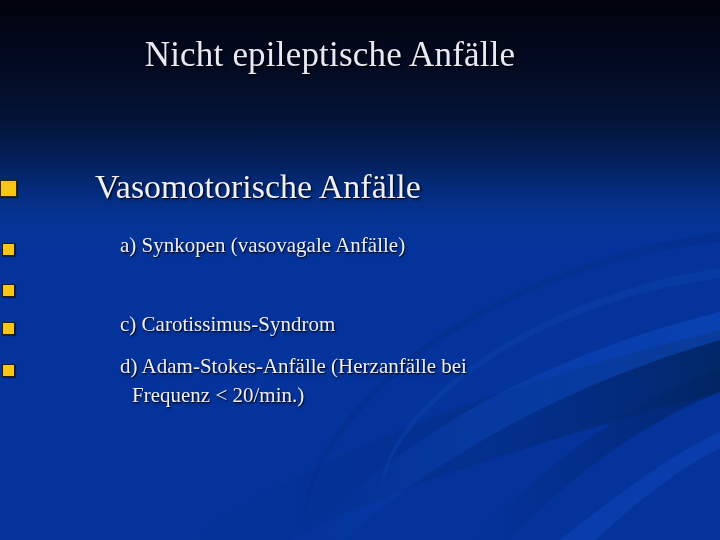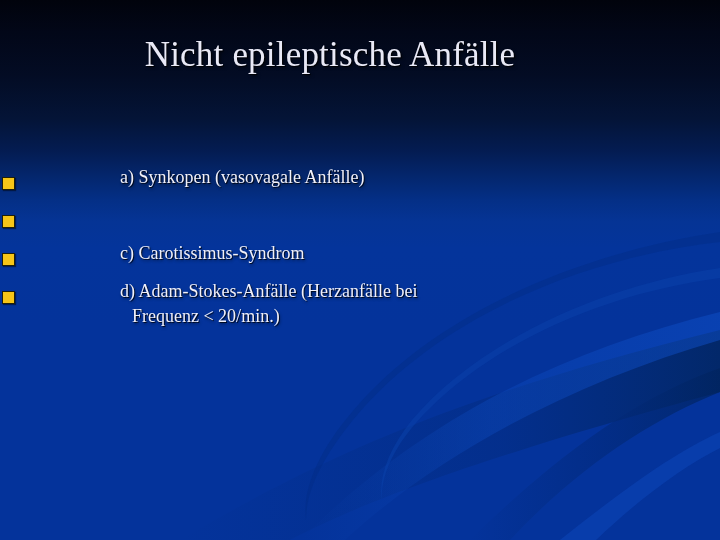--- a/index.html
+++ b/index.html
@@ -105,21 +105,21 @@
     display: block;
     width: 11px;
     height: 11px;
     margin-left: 2px;
     margin-top: 12px;
     background: #f6c518;
     border: 1px solid #202008;
     box-shadow: 1px 1px 1px rgba(0,0,0,0.45);
   }
   .level2 .text {
-    font-size: 18px;
+    font-size: 21px;
     line-height: 1.38;
     color: #f0f0fa;
     text-shadow: 1px 1px 0 rgba(0,0,0,0.7), 1px 2px 3px rgba(0,0,0,0.45);
     padding-left: 70px;
     text-indent: 0;
     max-width: 560px;
   }
   .level2 .text .wrap2 { display: block; padding-left: 12px; }
 </style>
 </head>
@@ -166,20 +166,26 @@
 
         <path d="M 560,540 C 628,486 676,452 720,432 L 720,448 C 684,466 640,498 596,540 Z" fill="#1050c8" opacity="0.35"></path>
       </g>
     </svg>
   </div>
 
   <div class="title">Nicht epileptische Anfälle</div>
 
   <div class="body-block">
 
+    <div class="bullet-row level1">
+      <div class="marker-cell">
+        <span class="sq"></span>
+      </div>
+      <div class="text">Vasomotorische Anfälle</div>
+    </div>
 
     <div class="bullet-row level2">
       <div class="marker-cell">
         <span class="sq"></span>
       </div>
       <div class="text">a) Synkopen (vasovagale Anfälle)</div>
     </div>
 
     <div class="bullet-row level2">
       <div class="marker-cell">

